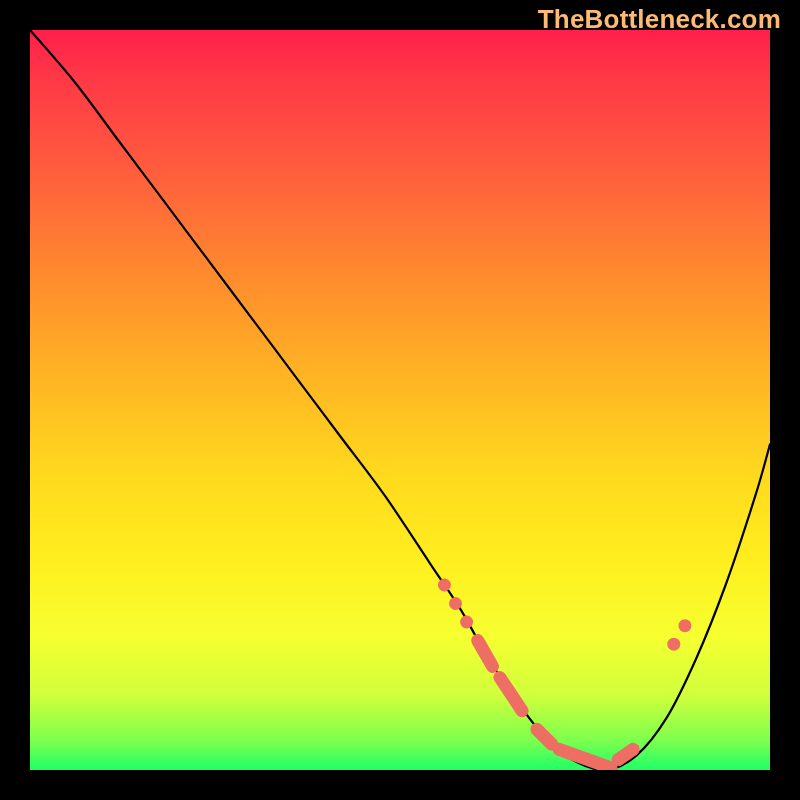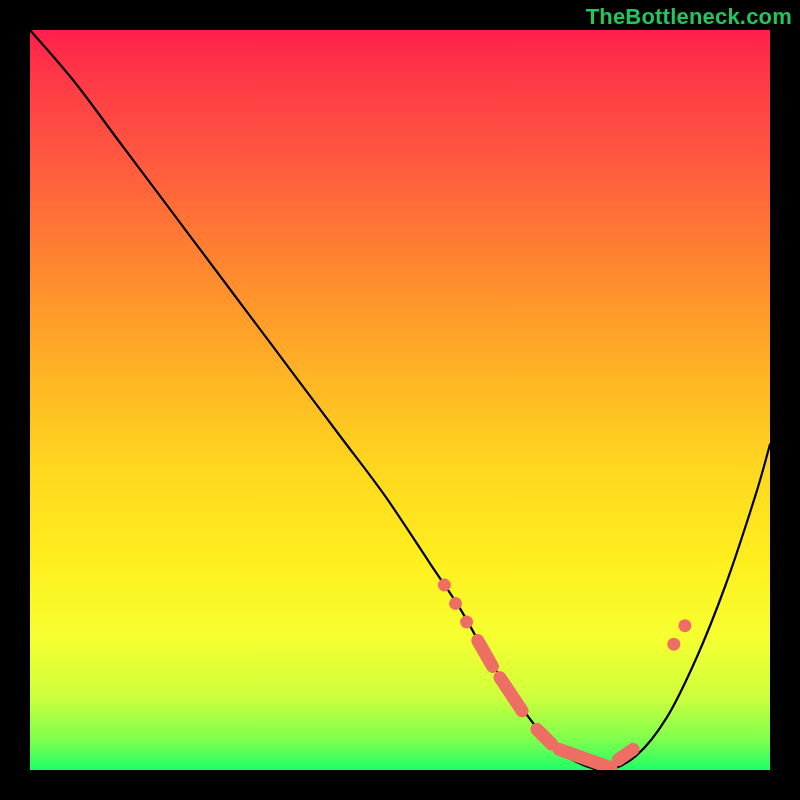--- a/index.html
+++ b/index.html
@@ -13,23 +13,23 @@
   }
   .wrap {
     position: relative;
     width: 800px;
     height: 800px;
     background: #000;
   }
   .attribution {
     position: absolute;
     top: 4px;
-    right: 8px;
-    color: #22c55e;
-    font-size: 22px;
+    right: 19px;
+    color: #fdba74;
+    font-size: 26px;
     font-weight: 600;
     letter-spacing: 0.2px;
   }
   .plot {
     position: absolute;
     left: 30px;
     top: 30px;
     width: 740px;   
     height: 740px;
   }

